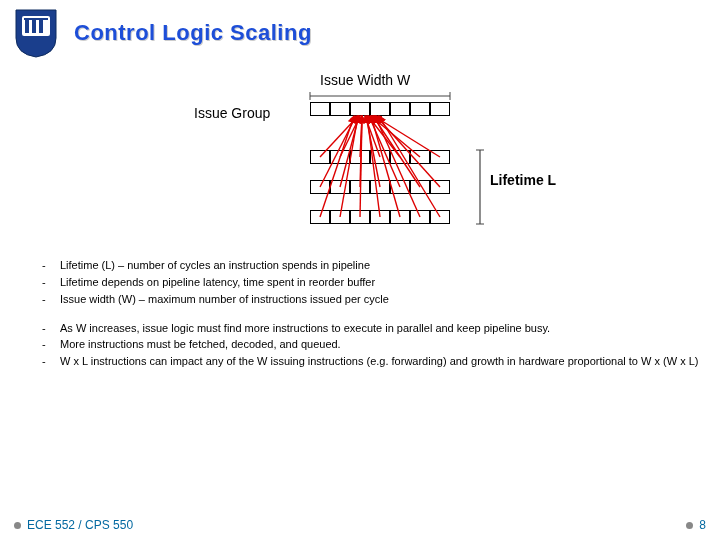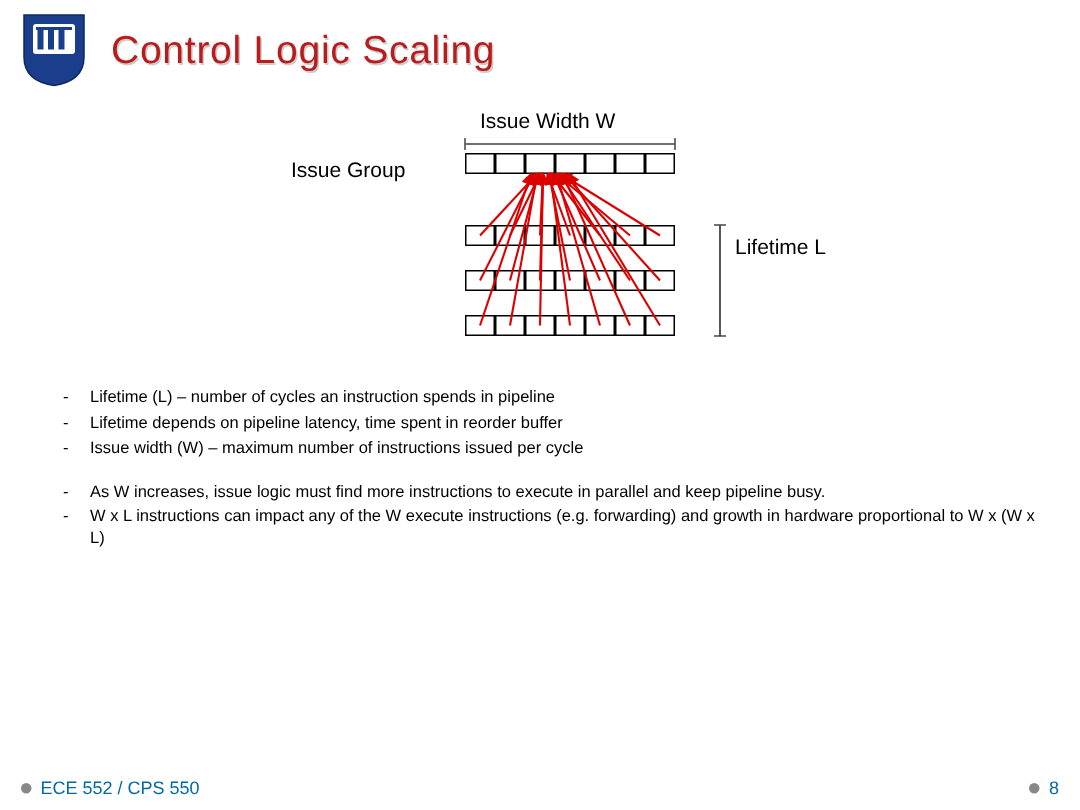--- a/index.html
+++ b/index.html
@@ -18,23 +18,23 @@
     align-items: center;
     padding: 8px 14px 0 14px;
   }
   .logo {
     width: 44px;
     height: 50px;
     margin-right: 16px;
     flex: none;
   }
   .title {
-    font-size: 26px;
-    font-weight: normal;
-    color: #b91c1c;
+    font-size: 22px;
+    font-weight: bold;
+    color: #1d4ed8;
     text-shadow: 1px 1px 0 #ccc;
     letter-spacing: 0.5px;
   }
   .diagram-area {
     position: relative;
     width: 100%;
     height: 180px;
     margin-top: 14px;
   }
   .dlabel {
@@ -112,21 +112,21 @@
       <rect x="25" y="12" width="4" height="13" fill="#1a3e8c"></rect>
       <rect x="10" y="10" width="24" height="2" fill="#1a3e8c"></rect>
     </svg>
   </span>
   <div class="title">Control Logic Scaling</div>
 </div>
 
 <div class="diagram-area">
   <div class="dlabel" style="left:320px; top:0;">Issue Width W</div>
   <div class="dlabel" style="left:194px; top:33px;">Issue Group</div>
-  <div class="dlabel" style="left:490px; top:84px;">Lifetime L</div>
+  <div class="dlabel" style="left:490px; top:100px;font-weight:bold;">Lifetime L</div>
 
   <div class="grid" style="left:310px; top:30px;">
     <div class="row">
         <div class="cell"></div>
         <div class="cell"></div>
         <div class="cell"></div>
         <div class="cell"></div>
         <div class="cell"></div>
         <div class="cell"></div>
         <div class="cell"></div>
@@ -211,20 +211,21 @@
 </div>
 
 <div class="bullets">
   <ul>
     <li>Lifetime (L) – number of cycles an instruction spends in pipeline</li>
     <li>Lifetime depends on pipeline latency, time spent in reorder buffer</li>
     <li>Issue width (W) – maximum number of instructions issued per cycle</li>
   </ul>
   <ul>
     <li>As W increases, issue logic must find more instructions to execute in parallel and keep pipeline busy.</li>
-    <li>W x L instructions can impact any of the W execute instructions (e.g. forwarding) and growth in hardware proportional to W x (W x L)</li>
+    <li>More instructions must be fetched, decoded, and queued.</li>
+    <li>W x L instructions can impact any of the W issuing instructions (e.g. forwarding) and growth in hardware proportional to W x (W x L)</li>
   </ul>
 </div>
 
 <div class="footer">
   <span><span class="fdot"></span><span>ECE 552 / CPS 550</span></span>
   <span><span class="fdot"></span><span>8</span></span>
 </div>
 
 </body></html>

